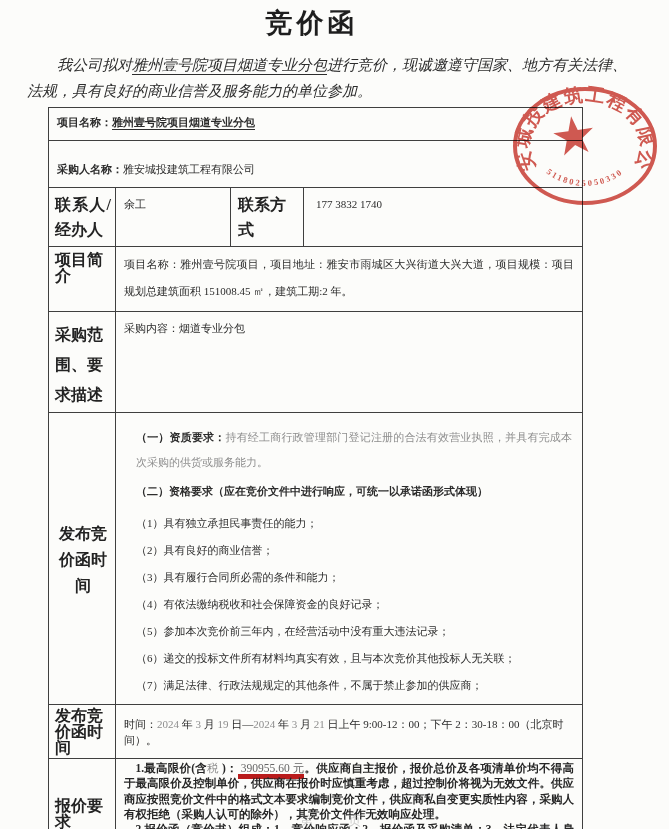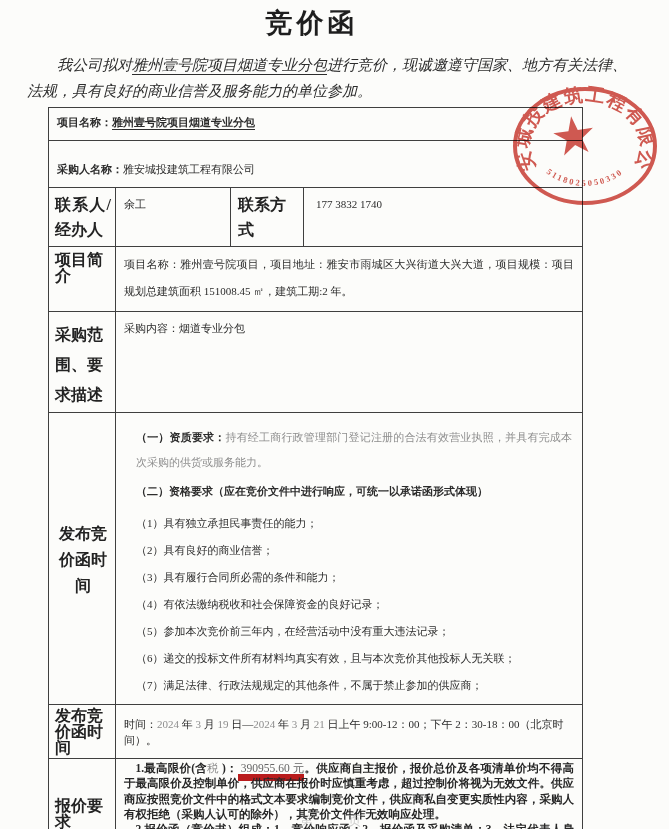--- a/index.html
+++ b/index.html
@@ -25,21 +25,21 @@
     border-collapse:collapse; table-layout:fixed;
     font-size:11px; line-height:16px; color:#2c2c2c;
   }
   table.main, table.main td { border:1.5px solid #3f3f3f; }
   td { padding:2px 8px; vertical-align:top; overflow:hidden; }
   td.lab { font-weight:700; font-size:16px; padding:5px 4px 2px 6px; color:#232323; }
   td.lab.center { text-align:center; }
   td.lab.mid { vertical-align:middle; }
   .b { font-weight:700;text-align:right; }
   .gray { color:#8d8d8d; font-weight:400; }
-  .num-u { color:#666; border-bottom:7px solid #b91c1c; font-weight:400; }
+  .num-u { color:#666; border-bottom:5px solid #b91c1c; font-weight:400; }
 
   .r1 td { height:27px; line-height:22px; padding-top:3px; }
   .r2 td { height:26px; line-height:21px; padding-top:18px;margin-top:30px; }
   .r3 td { height:52px; line-height:24px; padding-top:4px; }
   .r3 .lab { line-height:25px; text-align:justify; }
   .r4 td.cnt { height:58px; line-height:27px; padding-top:4px; text-align:justify; }
   .r5 td.cnt { height:63px; padding-top:8px; }
   .r5 td.lab { line-height:30px; padding-top:8px; }
   .r6 td.cnt { height:48px; line-height:20px; padding-top:5px; }
   .r6 td.lab { line-height:22px; padding-top:6px; }

